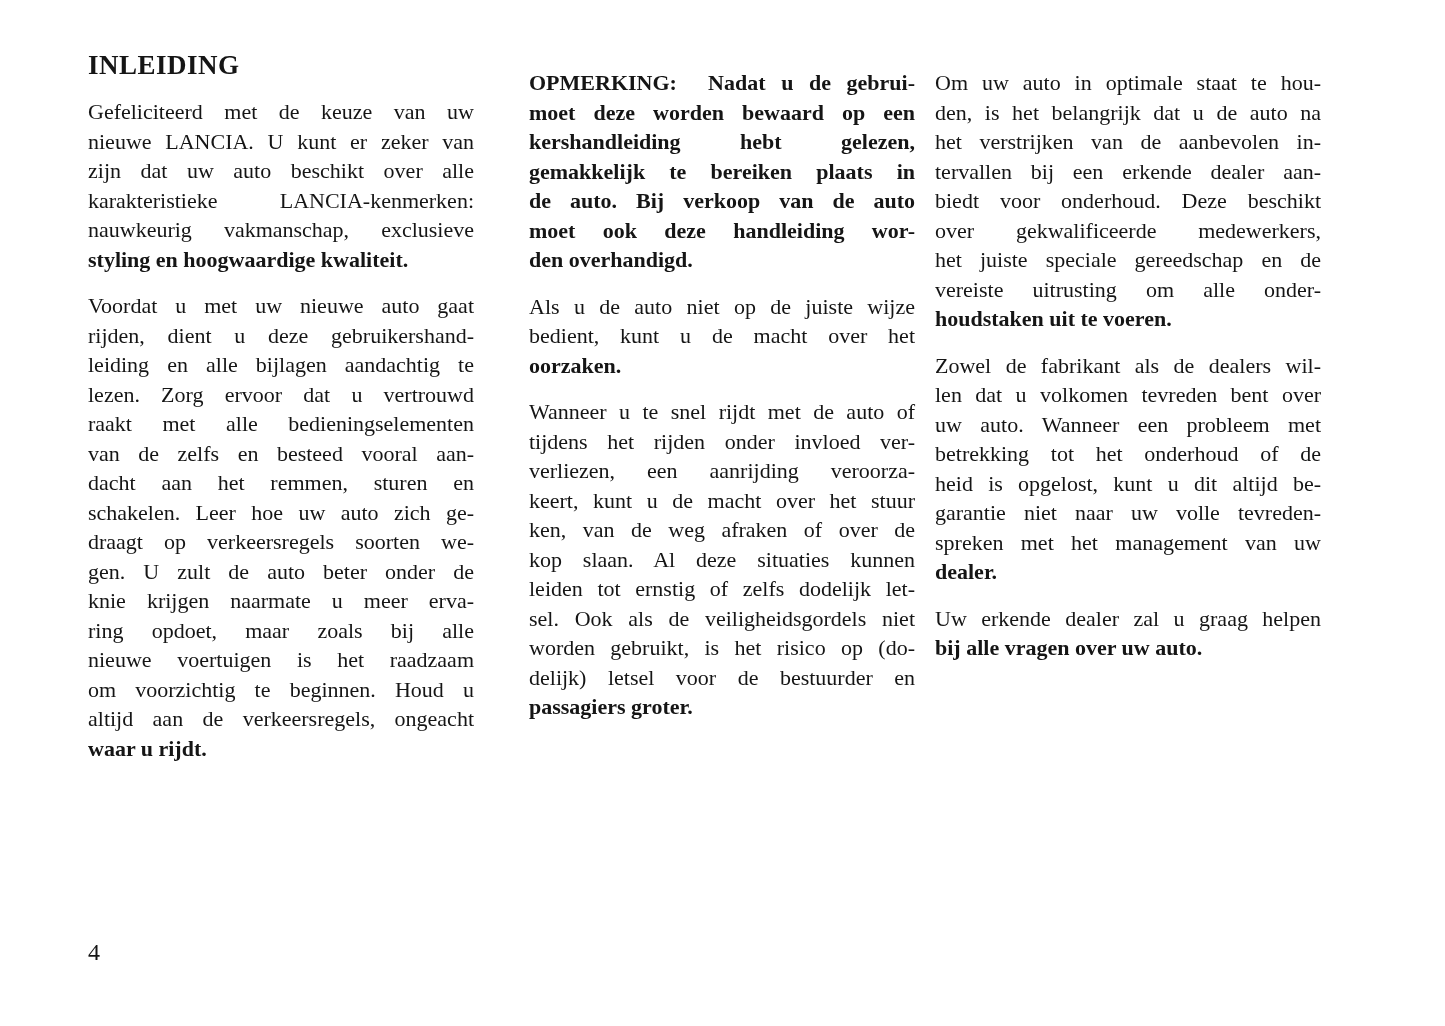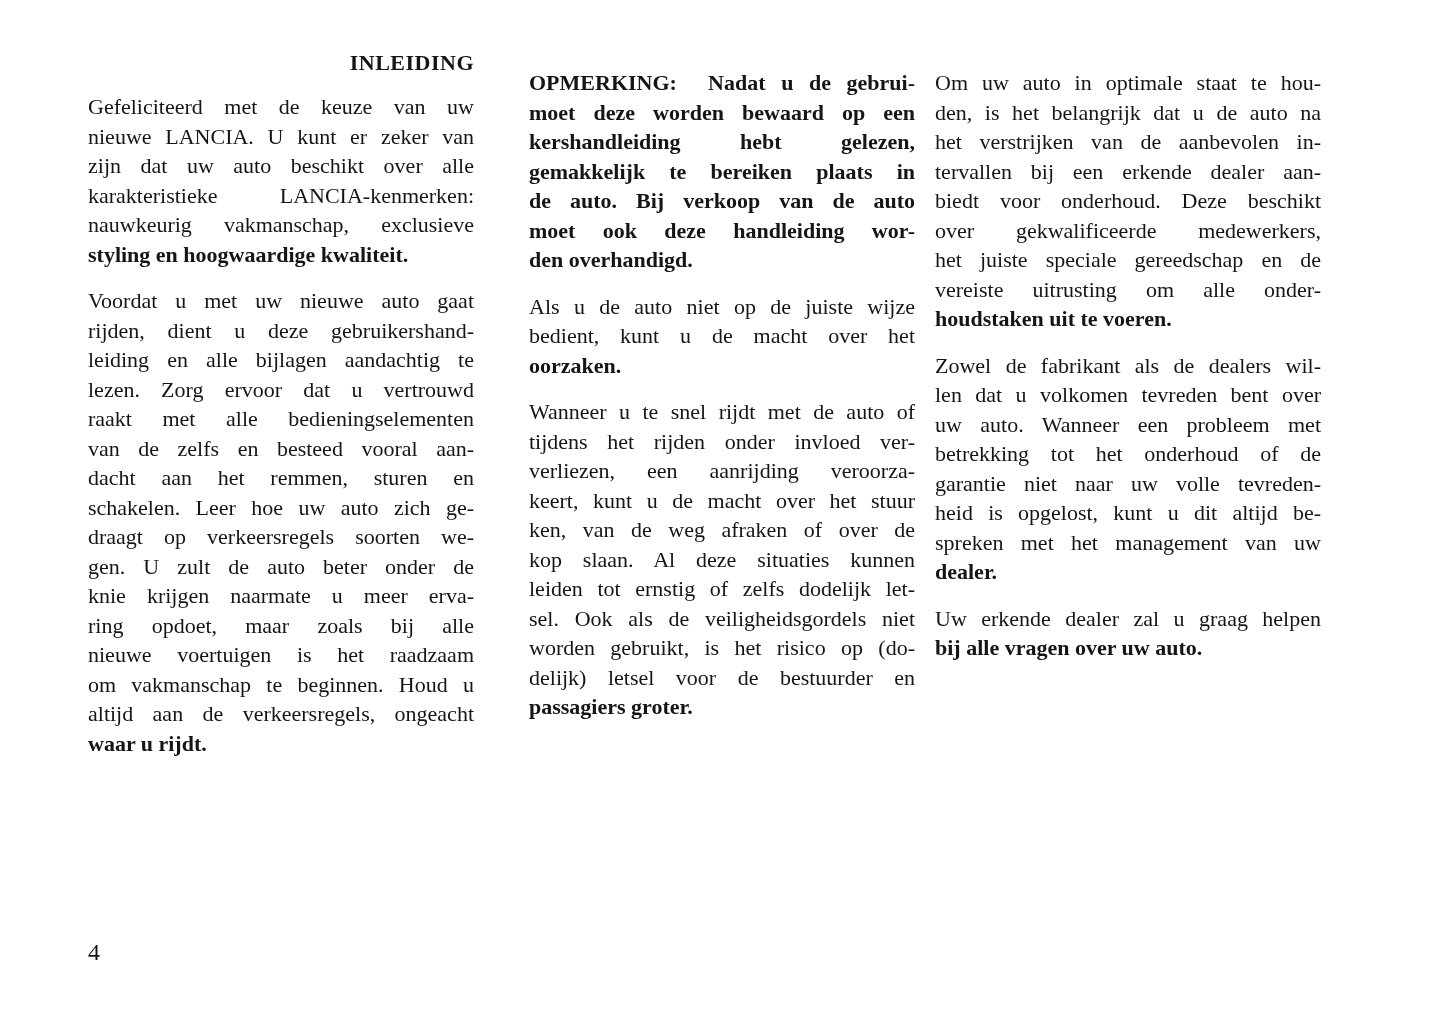--- a/index.html
+++ b/index.html
@@ -18,26 +18,25 @@
   }
   .col {
     position: absolute;
     top: 52px;
     width: 386px;
   }
   .col1 { left: 88px; }
   .col2 { left: 529px; }
   .col3 { left: 935px; }
   .title {
-    font-size: 22px;
+    font-size: 27px;
     line-height: 1;
     font-weight: bold;
     letter-spacing: 0.5px;
-    margin: 0 0 18px 16px;
-    text-align: right;
+    margin: 0 0 18px 0;
   }
   .para {
     margin: 16px 0 17px 0;
   }
   .para.bold .line {
     font-weight: bold;
   }
   .line {
     font-size: 22px;
     line-height: 29.5px;
@@ -79,21 +78,21 @@
           <div class="line">lezen. Zorg ervoor dat u vertrouwd</div>
           <div class="line">raakt met alle bedieningselementen</div>
           <div class="line">van de zelfs en besteed vooral aan-</div>
           <div class="line">dacht aan het remmen, sturen en</div>
           <div class="line">schakelen. Leer hoe uw auto zich ge-</div>
           <div class="line">draagt op verkeersregels soorten we-</div>
           <div class="line">gen. U zult de auto beter onder de</div>
           <div class="line">knie krijgen naarmate u meer erva-</div>
           <div class="line">ring opdoet, maar zoals bij alle</div>
           <div class="line">nieuwe voertuigen is het raadzaam</div>
-          <div class="line">om vakmanschap te beginnen. Houd u</div>
+          <div class="line">om voorzichtig te beginnen. Houd u</div>
           <div class="line">altijd aan de verkeersregels, ongeacht</div>
           <div class="line last">waar u rijdt.</div>
         </div>
       </div>
   </div>
   <div class="col col2">
     <div class="paras">
         <div class="para bold">
           <div class="line">OPMERKING:&nbsp; Nadat u de gebrui-</div>
           <div class="line">moet deze worden bewaard op een</div>
@@ -134,22 +133,22 @@
           <div class="line">over gekwalificeerde medewerkers,</div>
           <div class="line">het juiste speciale gereedschap en de</div>
           <div class="line">vereiste uitrusting om alle onder-</div>
           <div class="line last">houdstaken uit te voeren.</div>
         </div>
         <div class="para">
           <div class="line">Zowel de fabrikant als de dealers wil-</div>
           <div class="line">len dat u volkomen tevreden bent over</div>
           <div class="line">uw auto. Wanneer een probleem met</div>
           <div class="line">betrekking tot het onderhoud of de</div>
+          <div class="line">heid is opgelost, kunt u dit altijd be-</div>
           <div class="line">garantie niet naar uw volle tevreden-</div>
-          <div class="line">heid is opgelost, kunt u dit altijd be-</div>
           <div class="line">spreken met het management van uw</div>
           <div class="line last">dealer.</div>
         </div>
         <div class="para">
           <div class="line">Uw erkende dealer zal u graag helpen</div>
           <div class="line last">bij alle vragen over uw auto.</div>
         </div>
       </div>
   </div>
   <div class="page-number">4</div>

